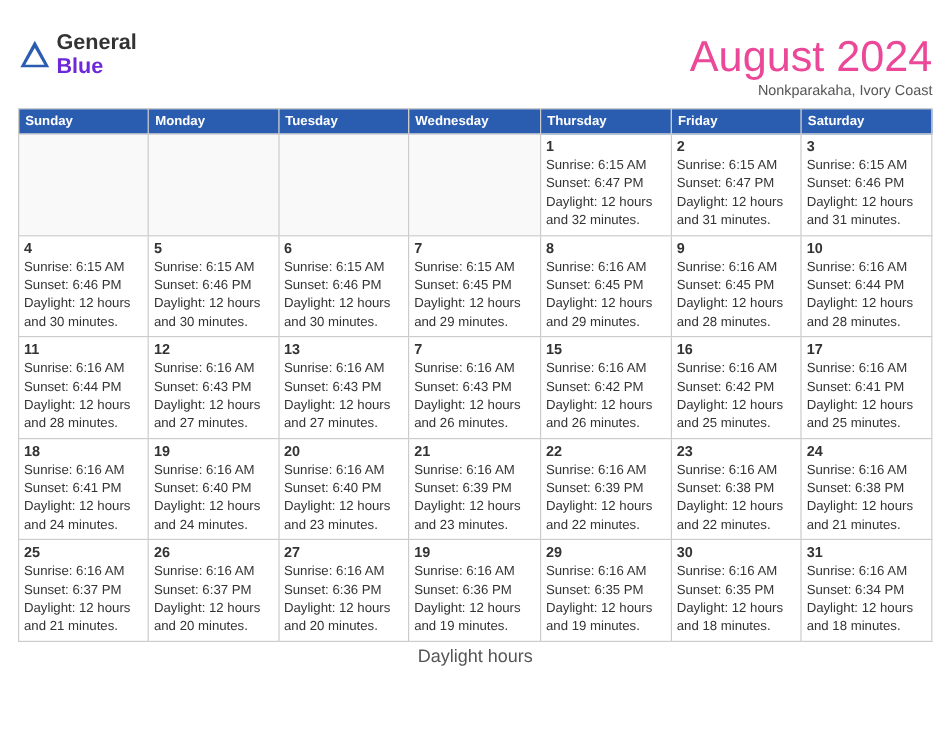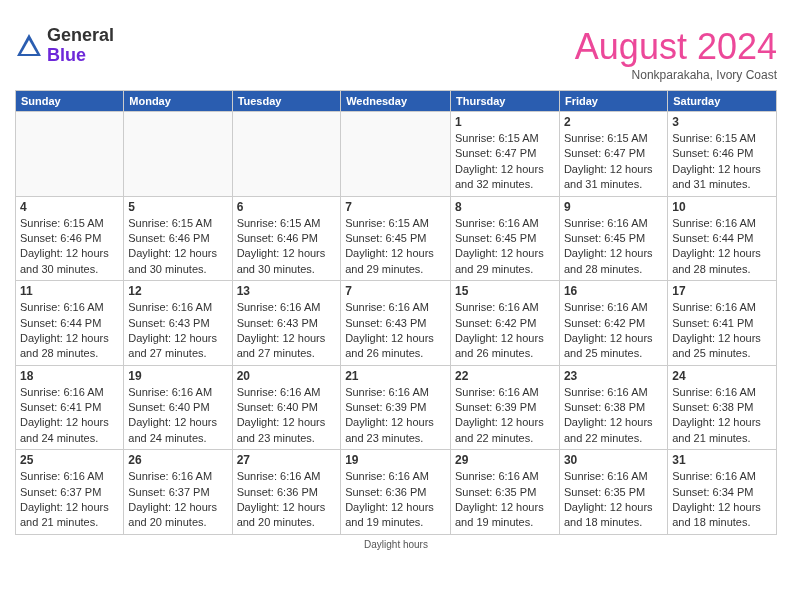--- a/index.html
+++ b/index.html
@@ -38,21 +38,21 @@
       height: 82px;
     }
     
     .calendar tbody tr td.empty {
       background: #f9f9f9;
     }
     
     .day-num { font-size: 12px; font-weight: bold; color: #333; margin-bottom: 2px; }
     .day-info { font-size: 11px; color: #333; line-height: 1.4; }
 
-    .footer-note { text-align: center; font-size: 10px; color: #555; margin-top: 4px; }
+    .footer-note { text-align: center; font-size: 15px; color: #555; margin-top: 4px; }
   </style>
 </head>
 <body>
 
 <div class="page">
   <div class="header">
     <div class="logo">
 
       <svg class="logo-icon" viewBox="0 0 28 28">
         <polygon points="14,2 26,24 2,24" fill="#2a5db0"></polygon>

